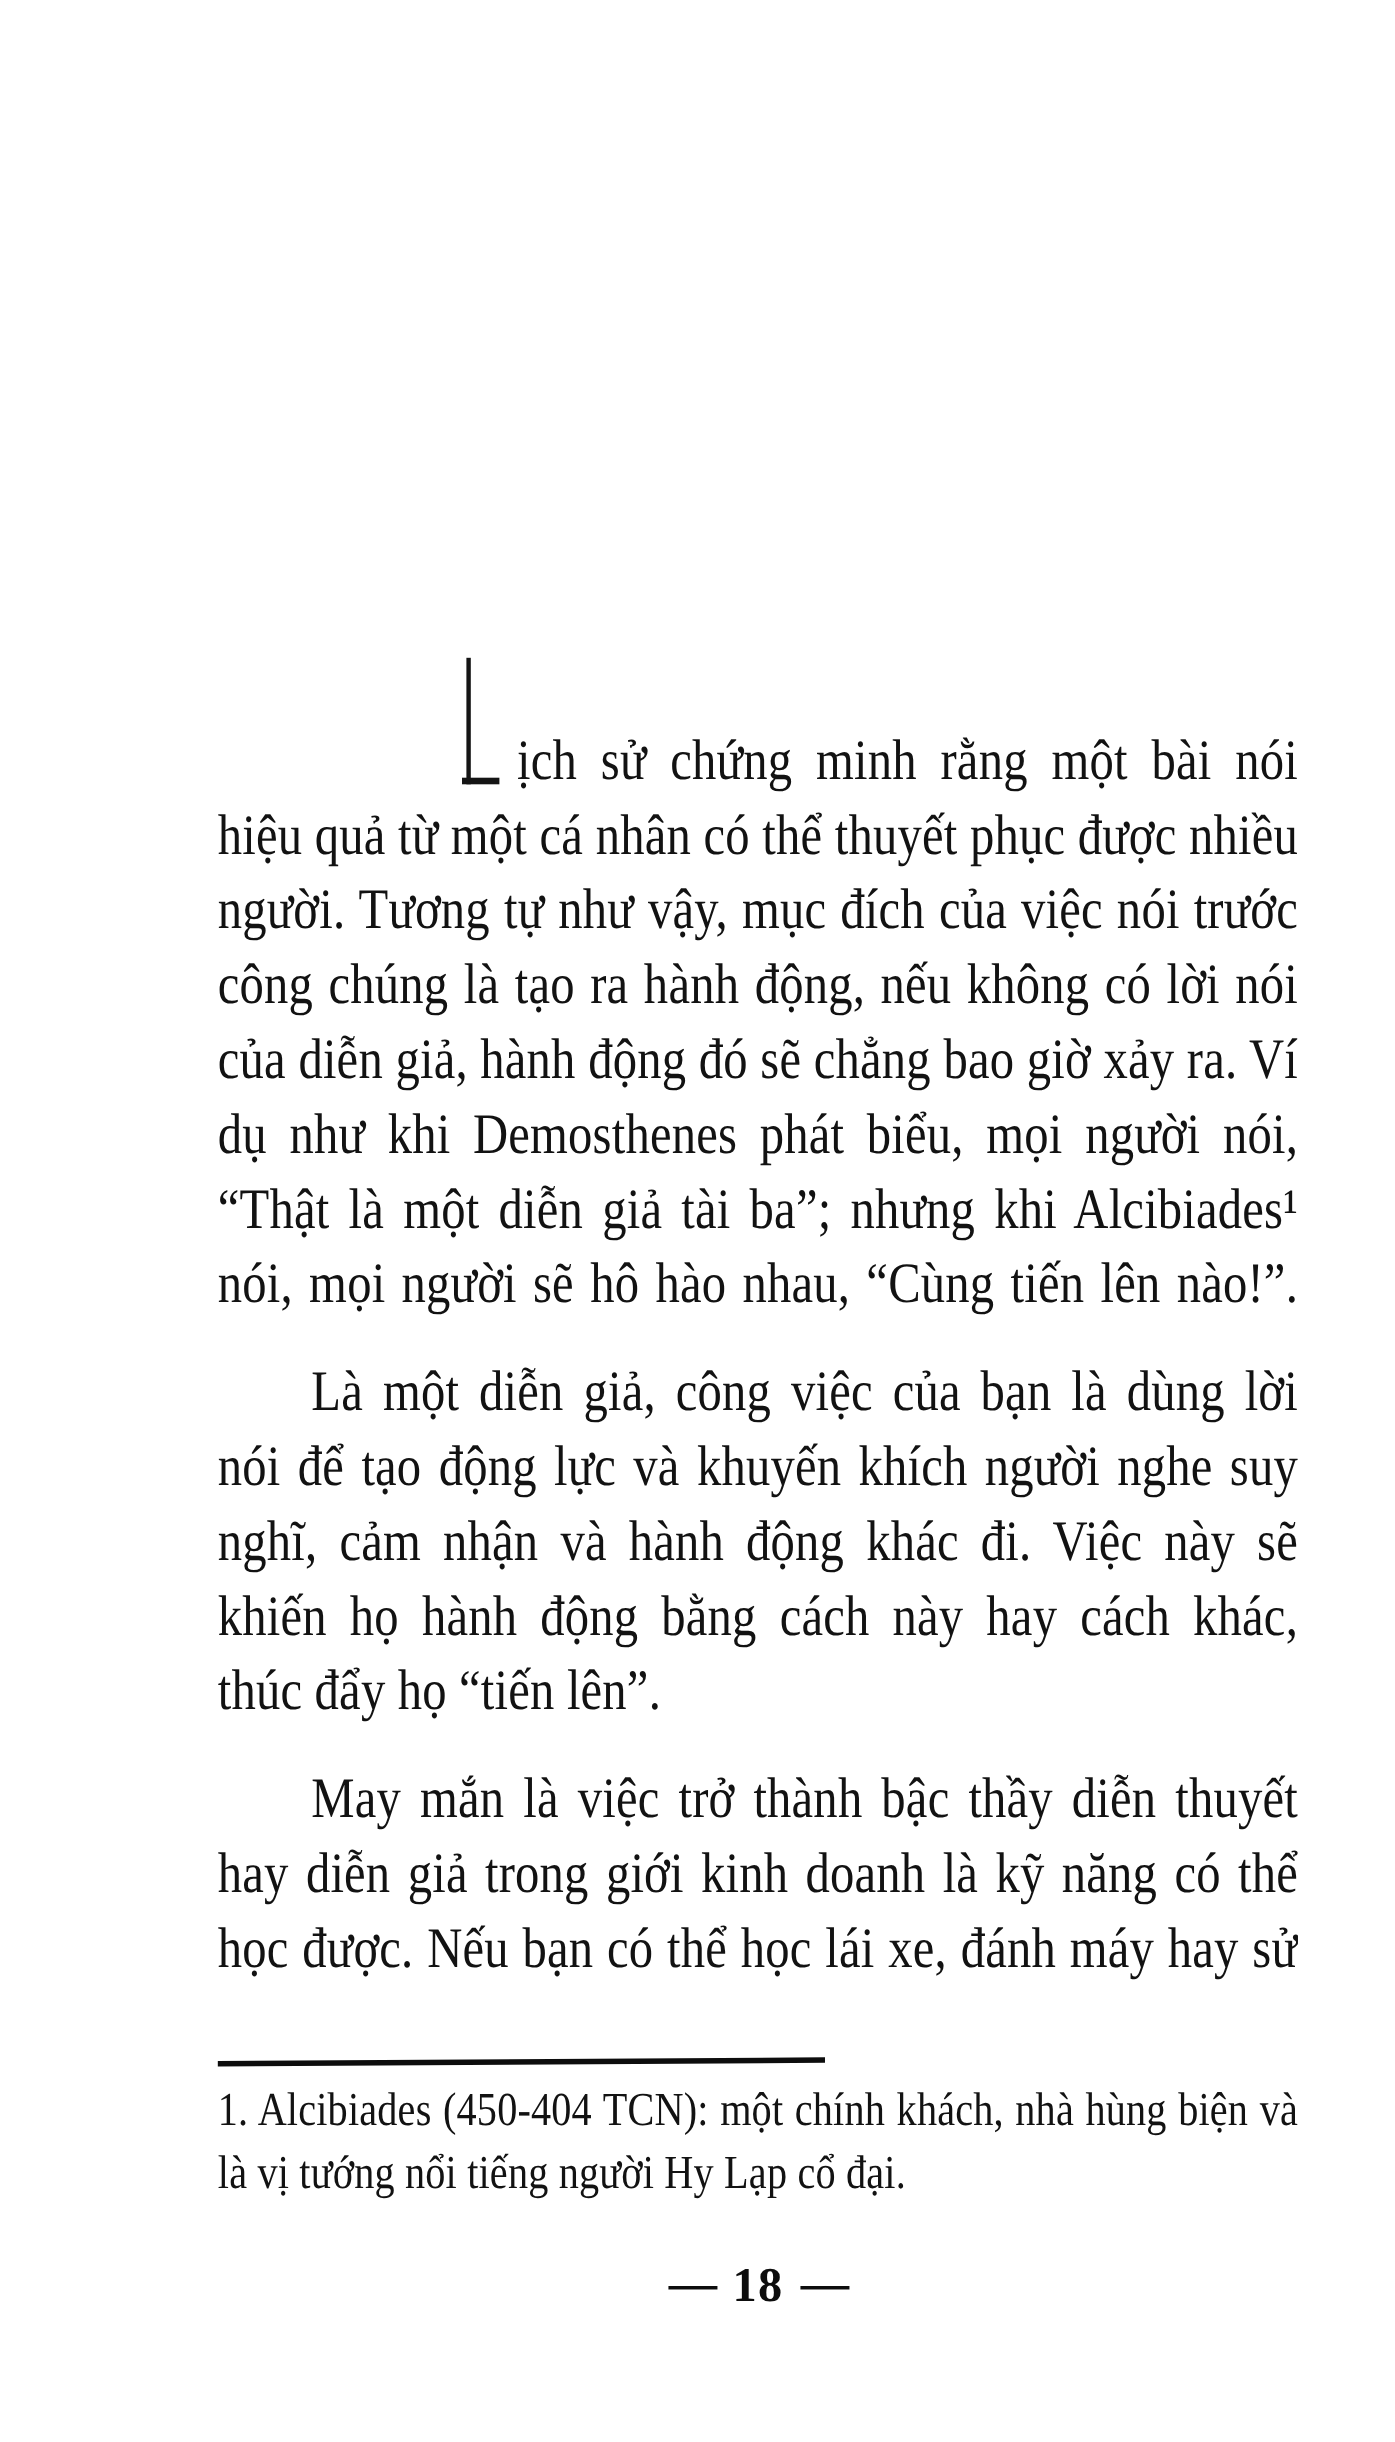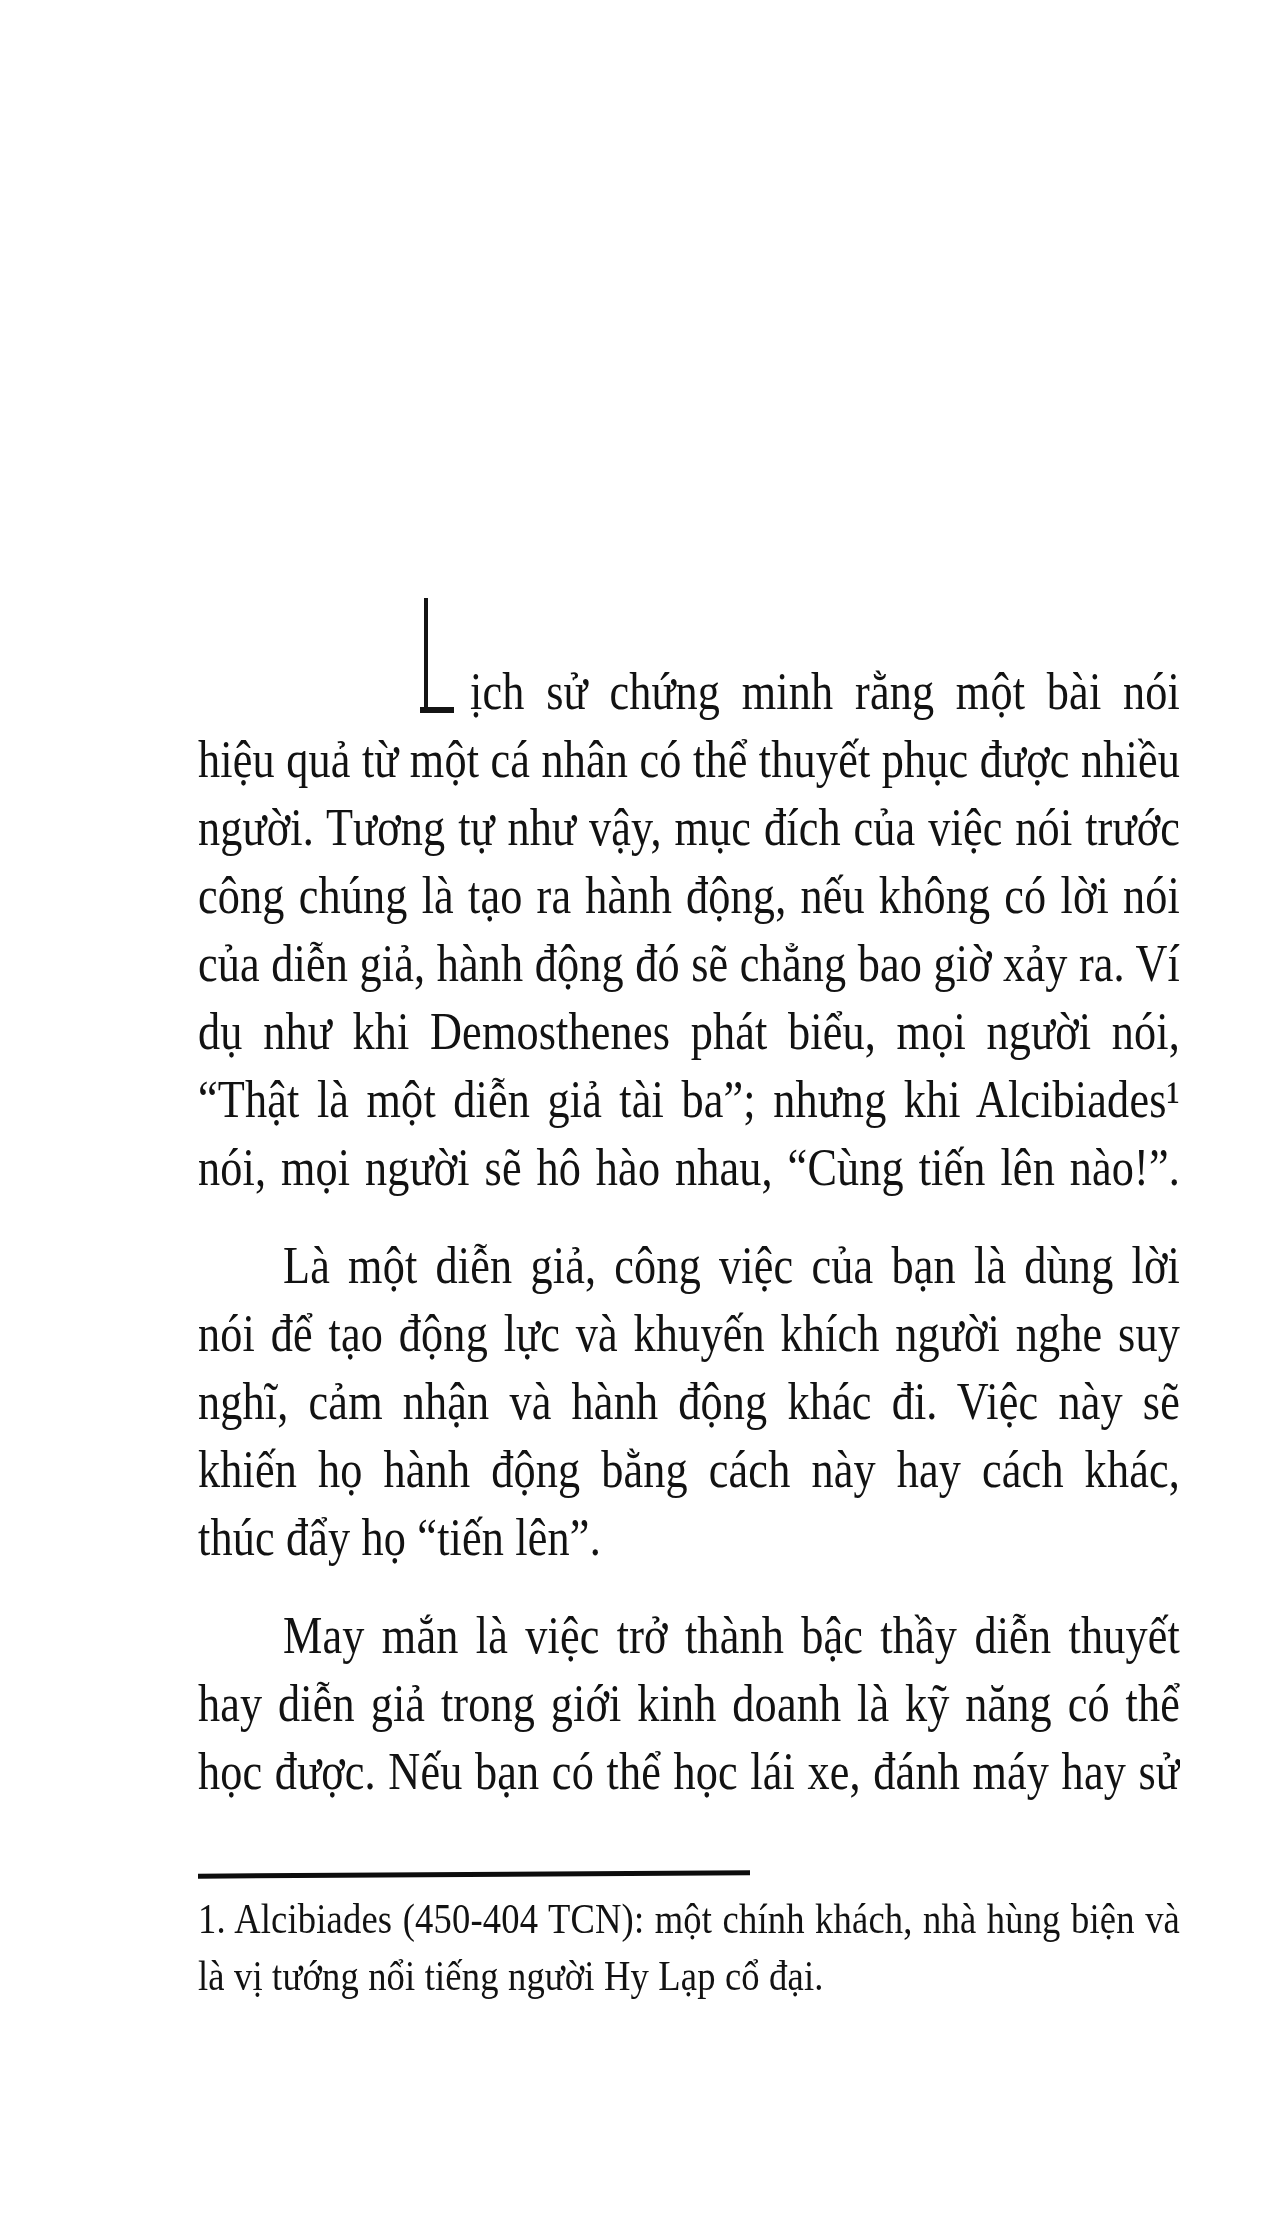--- a/index.html
+++ b/index.html
@@ -165,14 +165,17 @@
 
   </div>
 
   <div class="footnote-rule"></div>
 
   <div class="footnote">
     <div class="fline jline">1. Alcibiades (450-404 TCN): một chính khách, nhà hùng biện và</div>
     <div class="fline">là vị tướng nổi tiếng người Hy Lạp cổ đại.</div>
   </div>
 
+  <div class="pagenum">
+    <span class="dash">—</span><span class="num">18</span><span class="dash">—</span>
+  </div>
 
 </div>
 
 </body></html>

